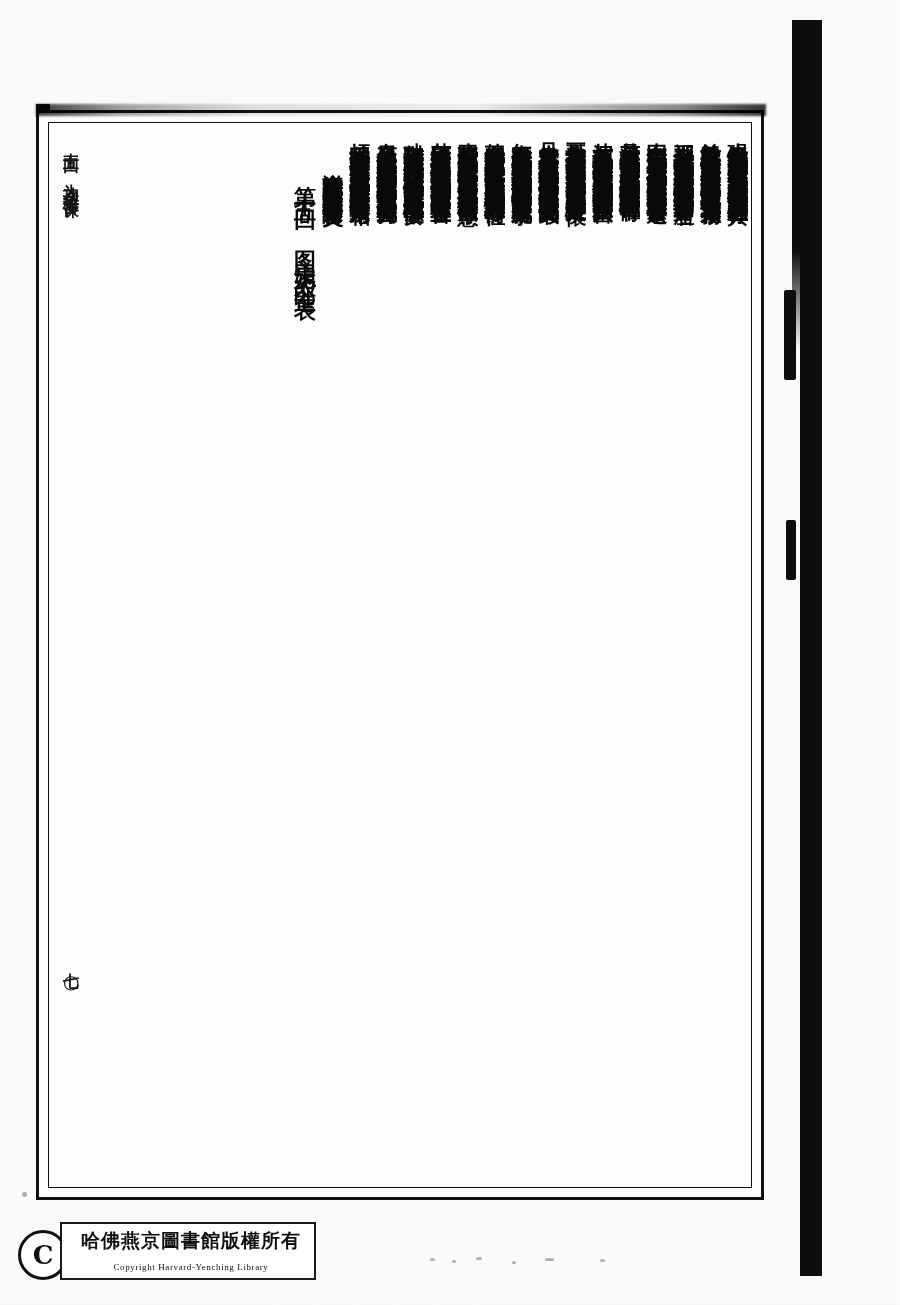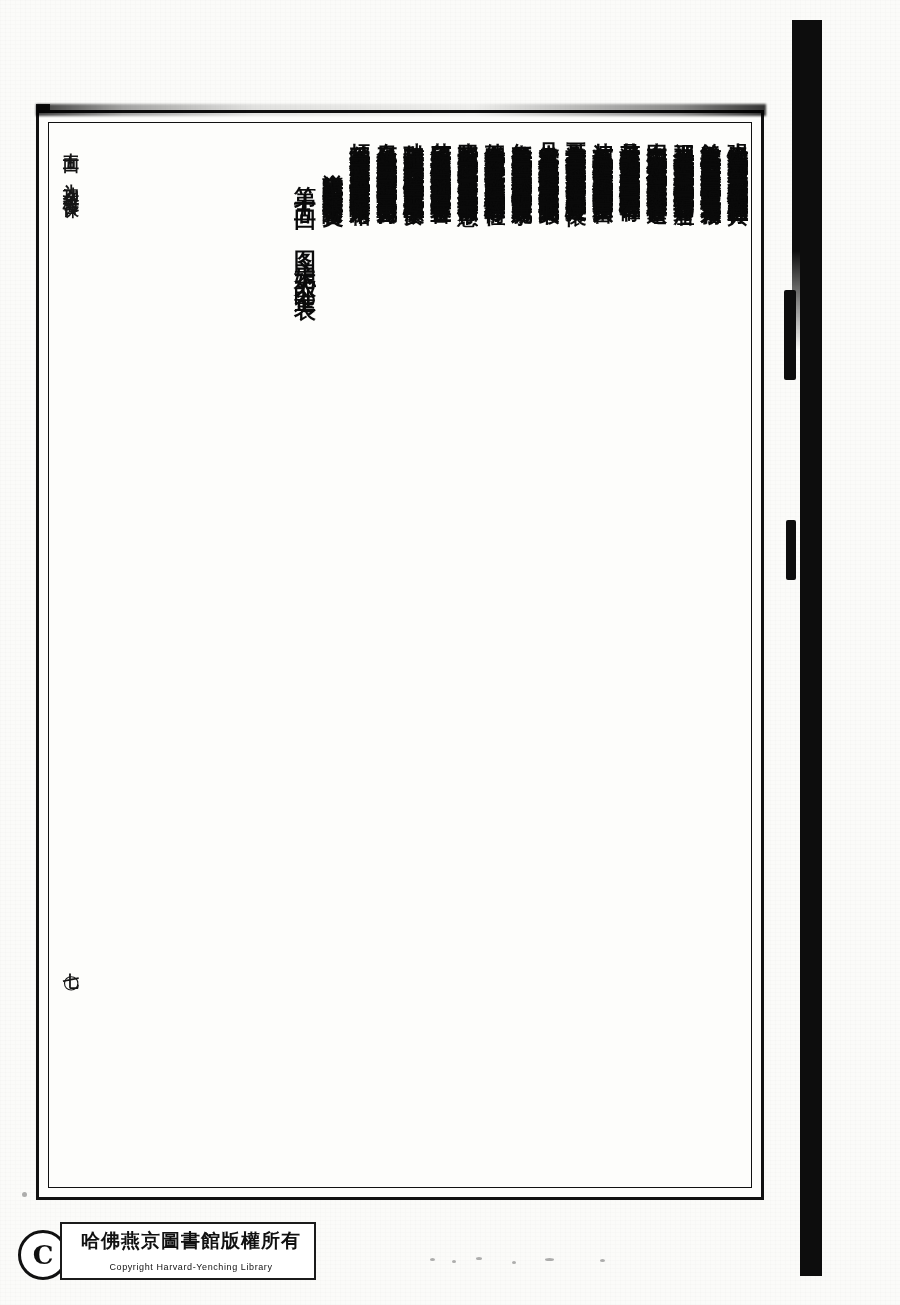--- a/index.html
+++ b/index.html
@@ -205,21 +205,21 @@
   }
   #stamp-cjk {
     font-family: "DejaVu Sans", sans-serif;
     font-size: 19px;
     letter-spacing: 1px;
     color: #111;
     font-weight: 700;
     line-height: 1.1;
   }
   #stamp-latin {
-    font-family: Liberation Sans, sans-serif;
+    font-family: Liberation Serif, serif;
     font-size: 9px;
     letter-spacing: 0.6px;
     color: #111;
     margin-top: 12px;
   }
   #copyright-badge {
     position: absolute;
     left: 18px;
     top: 1230px;
     width: 44px;

